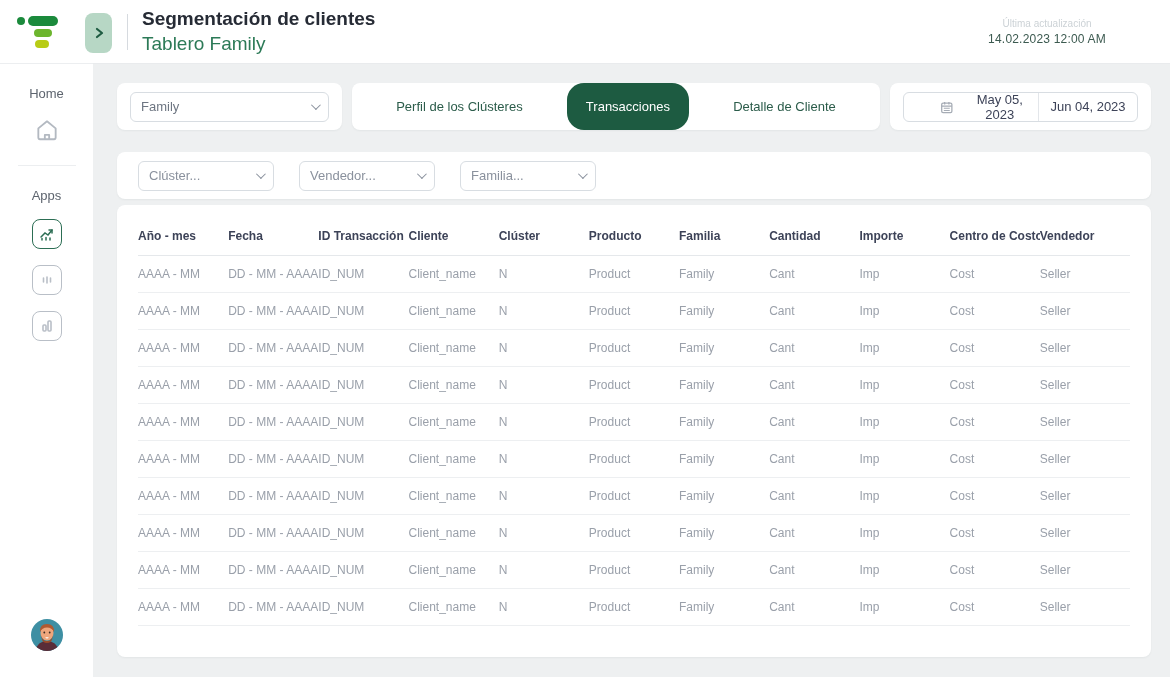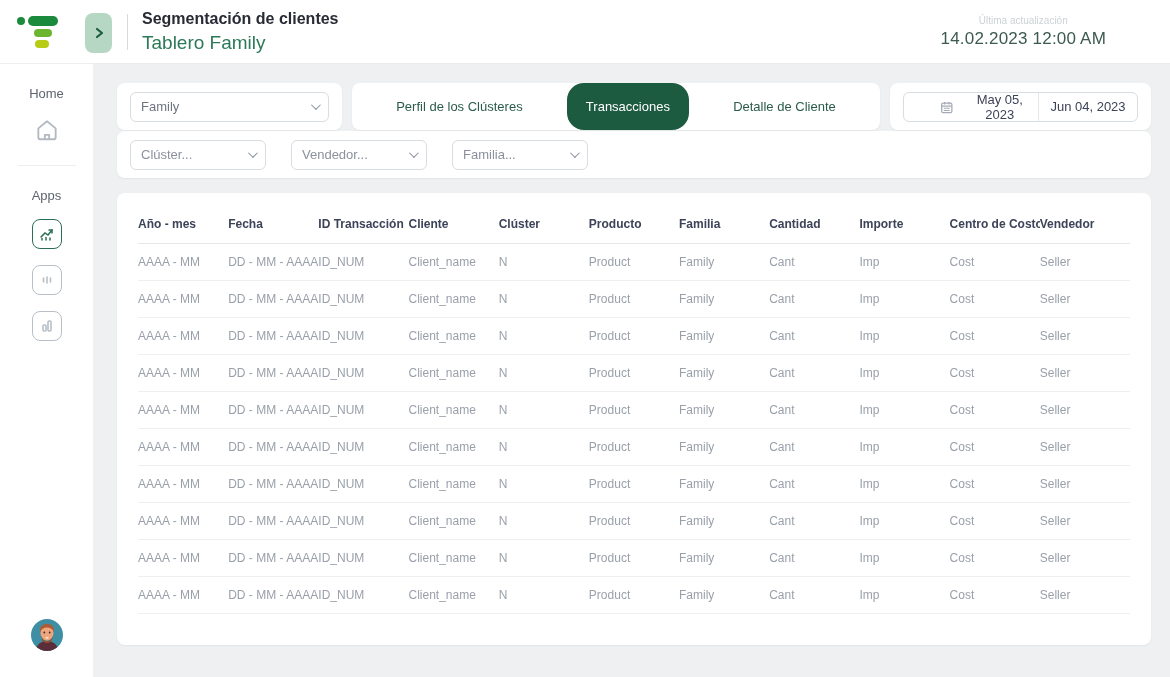--- a/index.html
+++ b/index.html
@@ -17,26 +17,26 @@
   .app-icon { width:30px; height:30px; border:1.6px solid #b9bfc7; border-radius:8px; display:flex; align-items:center; justify-content:center; background:#fff; }
   .app-icon.active { border-color:#2c6e54; }
   .sidebar-spacer { flex:1; }
   .avatar-wrap { margin-bottom:22px; background:none; border:none; cursor:pointer; }
 
   
   .main { flex:1; display:flex; flex-direction:column; background:#eef0f1; min-width:0; }
   .topbar { height:64px; background:#fff; display:flex; align-items:center; padding-left:34px; border-bottom:1px solid #e9ebed; }
   .collapse-btn { position:absolute; left:85px; top:13px; width:27px; height:40px; background:#b7d7c5; border:none; border-radius:8px; cursor:pointer; display:flex; align-items:center; justify-content:center; z-index:5; }
   .v-divider { width:1px; height:36px; background:#d6dadf; margin-right:14px; }
-  .page-title { font-size:16px; font-weight:bold; color:#262b35; line-height:1.2; }
+  .page-title { font-size:19px; font-weight:bold; color:#262b35; line-height:1.2; }
   .page-subtitle { font-size:19px; color:#2c7a57; margin-top:3px; }
   .topbar-spacer { flex:1; }
   .update-block { text-align:center; margin-right:64px; }
   .update-label { font-size:10px; color:#ccd2d6; }
-  .update-value { font-size:17px; color:#3c5a50; margin-top:3px; letter-spacing:.2px; }
+  .update-value { font-size:12px; color:#3c5a50; margin-top:3px; letter-spacing:.2px; }
 
   .content { padding:19px 19px 0 24px; }
   .card { background:#fff; border-radius:8px; box-shadow:0 1px 2px rgba(20,30,40,.05); }
 
   
   .row1 { display:flex; gap:10px; height:47px; }
   .board-select-card { width:225px; display:flex; align-items:center; padding:0 13px; }
   .tabs-card { width:528px; display:flex; align-items:center; justify-content:space-evenly; }
   .date-card { flex:1; display:flex; align-items:center; justify-content:center; }
 
@@ -45,26 +45,26 @@
   .chev-down { width:7px; height:7px; border-right:1.6px solid #8a919d; border-bottom:1.6px solid #8a919d; transform:rotate(45deg) translateY(-2px); flex-shrink:0; }
 
   .tab { background:none; border:none; font-family:inherit; font-size:13px; color:#2b5c4a; cursor:pointer; padding:8px 10px; }
   .tab.active { background:#1d5b41; color:#fff; border-radius:17px; padding:16px 19px; font-weight:500; }
 
   .date-range { width:235px; height:30px; border:1px solid #d8dde2; border-radius:6px; display:flex; align-items:center; background:#fff;padding-left:36px; }
   .date-field { flex:1; display:flex; align-items:center; justify-content:center; gap:8px; font-size:13px; color:#3d4358; height:100%; cursor:pointer; background:none; border:none; font-family:inherit; }
   .date-sep { width:1px; height:100%; background:#e3e6ea; }
 
   
-  .filters-card { margin-top:1px; height:47px; display:flex; align-items:center; gap:25px; padding:0 13px; }
+  .filters-card { margin-top:22px; height:47px; display:flex; align-items:center; gap:25px; padding:0 21px; }
   .filters-card .select-box { width:136px; }
   .filters-card .sel-text { color:#8a919d; }
 
   
-  .table-card { margin-top:15px; height:452px; padding:10px 21px 0 21px; overflow:hidden; }
+  .table-card { margin-top:6px; height:452px; padding:10px 21px 0 21px; overflow:hidden; }
   table { width:100%; border-collapse:collapse; table-layout:fixed; }
   th { text-align:left; font-size:12px; font-weight:bold; color:#3d4358; padding:14px 4px 12px 0; border-bottom:1px solid #e5e8eb; white-space:nowrap; overflow:hidden; }
   td { text-align:left; font-size:12px; color:#9aa0aa; padding:11px 4px 11px 0; border-bottom:1px solid #edeff1; white-space:nowrap; overflow:hidden; }
 </style>
 </head>
 <body>
 
 <div class="app">
 
   <aside class="sidebar">

